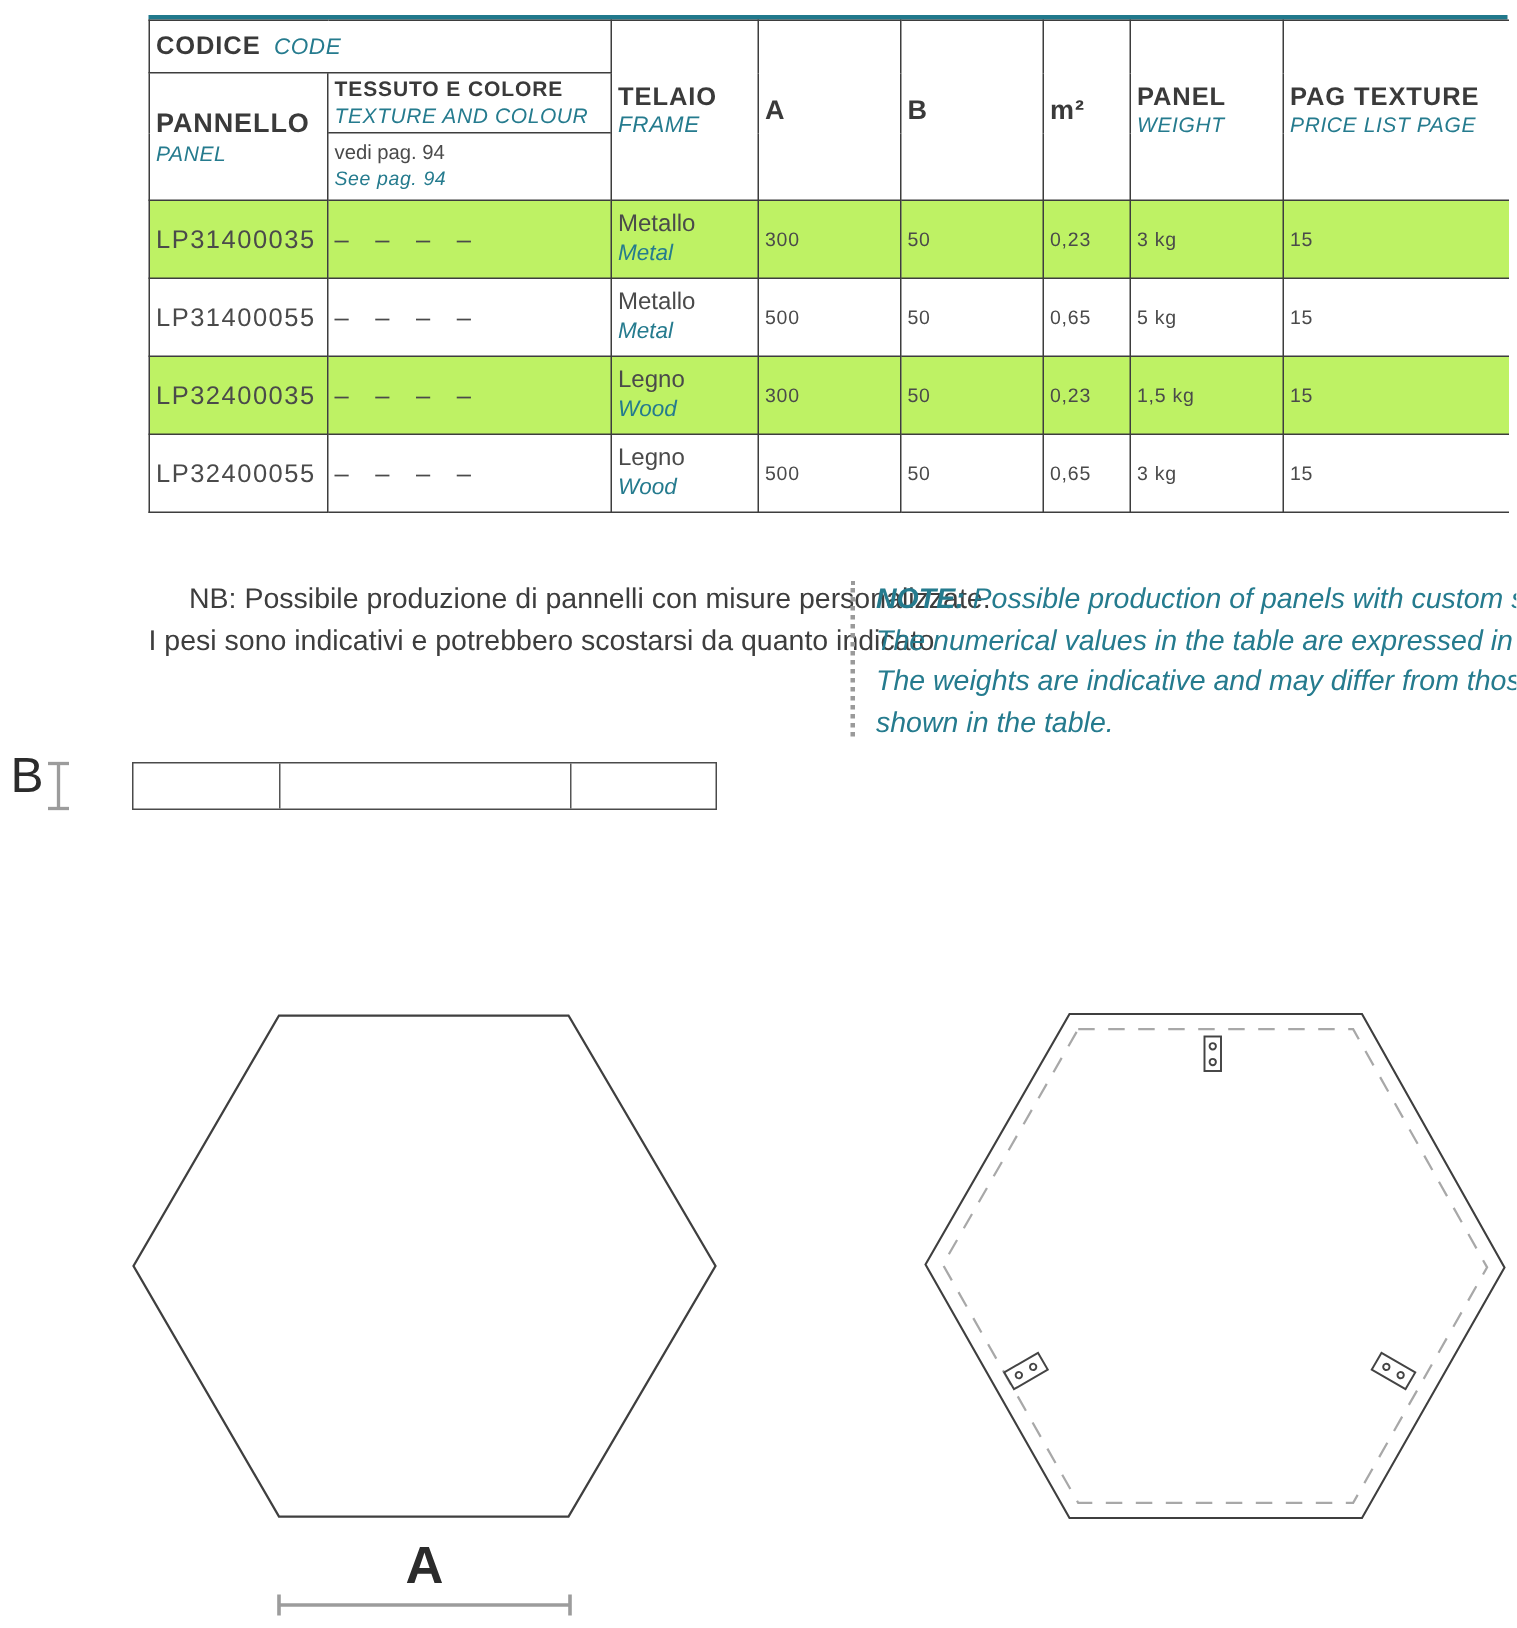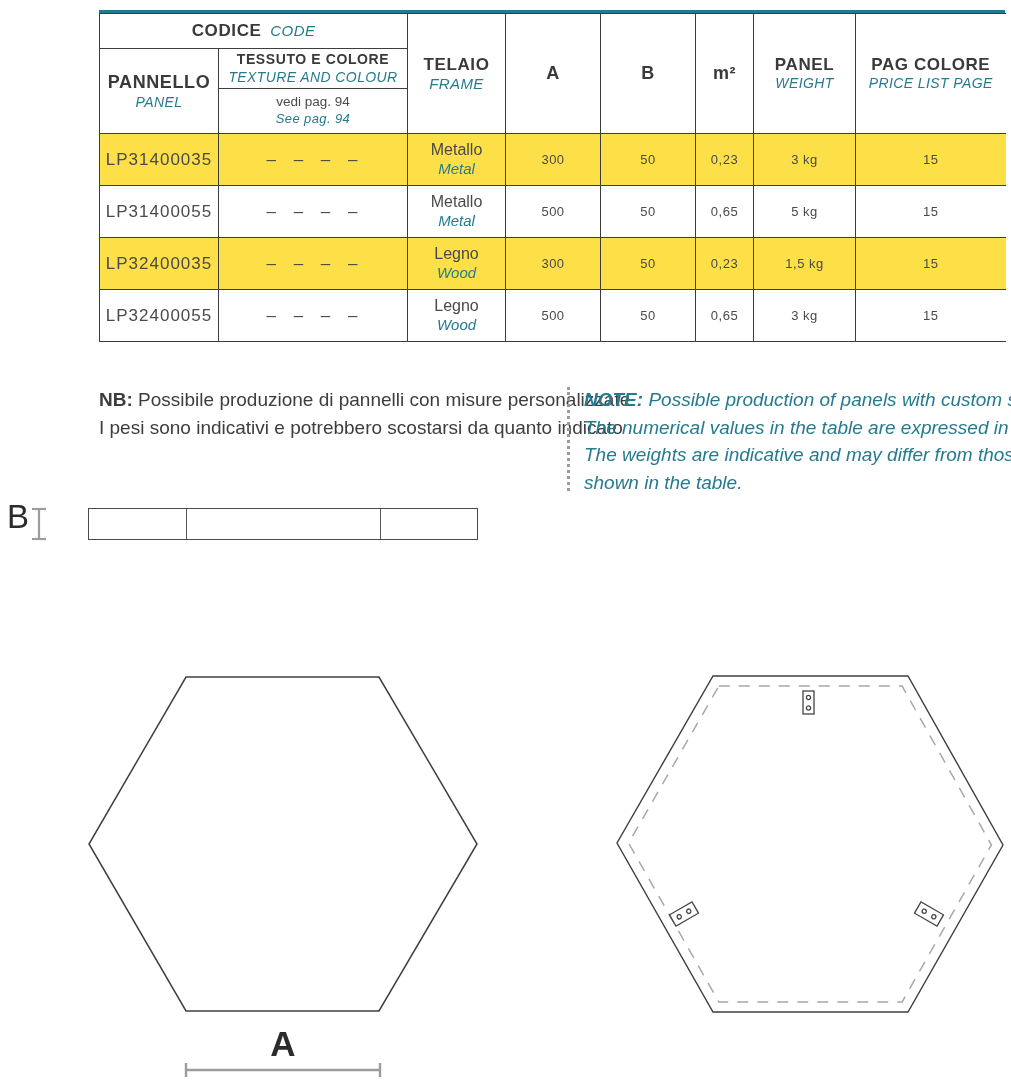--- a/index.html
+++ b/index.html
@@ -21,32 +21,31 @@
     width: 906px;
     border-top: 3px solid #21798c;
   }
   table.spec {
     width: 906px;
     border-collapse: collapse;
     table-layout: fixed;
   }
   table.spec td, table.spec th {
     border: 1px solid #3d3d3d;
-    text-align: center;
     vertical-align: middle;
     background: #ffffff;
     padding: 2px 4px;
     font-weight: normal;
   }
   table.spec .no-right { border-right: none; }
   tr.hrow1 td { height: 35px; }
   tr.hrow2 td { height: 40px; }
   tr.hrow3 td { height: 45px; }
   tr.body td  { height: 52px; }
-  tr.body.alt td { background: #fde047; }
+  tr.body.alt td { background: #bef264; }
 
   .it-bold   { font-weight: bold; color: #3a3a3a; letter-spacing: .6px; }
   .en-teal   { font-style: italic; color: #257b8e; letter-spacing: .4px; }
   .h-lg      { font-size: 17px; }
   .h-md      { font-size: 18px; }
   .h-sm      { font-size: 14px; }
   .sub-lg    { font-size: 15px; }
   .sub-md    { font-size: 14px; }
   .stack > div { line-height: 1.25; }
 
@@ -61,21 +60,21 @@
   .note-it {
     position: absolute;
     left: 99px;
     top: 386px;
     width: 470px;
     font-size: 19px;
     line-height: 27.5px;
     color: #3d3d3d;
     white-space: nowrap;
   }
-  .note-it .prefix { font-weight: bold; }
+  .note-it .prefix { font-weight: normal; margin-left: 27px; }
   .note-divider {
     position: absolute;
     left: 567px;
     top: 387px;
     height: 104px;
     width: 0;
     border-left: 3px dotted #9a9a9a;
   }
   .note-en {
     position: absolute;
@@ -171,21 +170,21 @@
           <span class="it-bold h-md">B</span>
         </td>
         <td rowspan="3">
           <span class="it-bold h-md">m²</span>
         </td>
         <td rowspan="3" class="stack">
           <div class="it-bold h-lg">PANEL</div>
           <div class="en-teal sub-md">WEIGHT</div>
         </td>
         <td rowspan="3" class="stack no-right">
-          <div class="it-bold h-lg">PAG COLORE</div>
+          <div class="it-bold h-lg">PAG TEXTURE</div>
           <div class="en-teal sub-md">PRICE LIST PAGE</div>
         </td>
       </tr>
       <tr class="hrow2">
         <td rowspan="2" class="stack">
           <div class="it-bold h-md">PANNELLO</div>
           <div class="en-teal sub-md">PANEL</div>
         </td>
         <td class="stack">
           <div class="it-bold h-sm">TESSUTO E COLORE</div>

